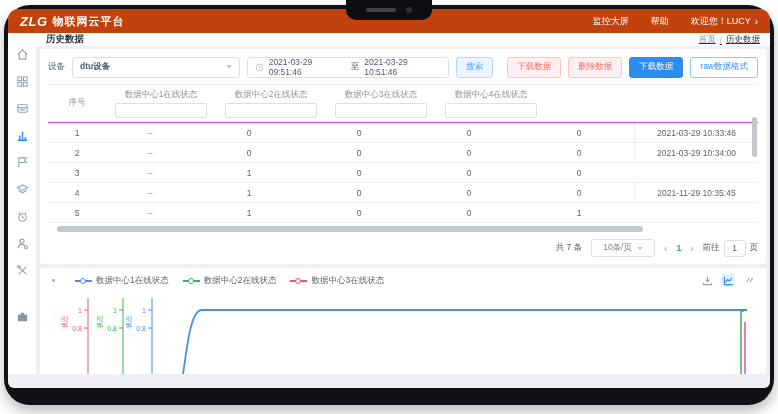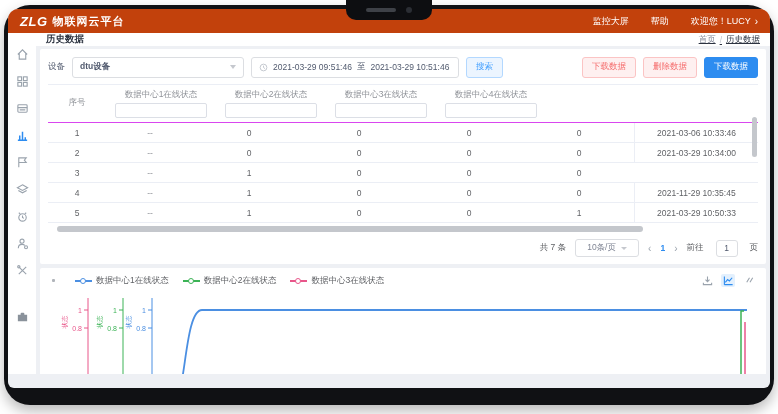--- a/index.html
+++ b/index.html
@@ -80,21 +80,21 @@
   .hscroll .thumb { position:absolute; left:1%; top:1px; width:83%; height:6px; border-radius:3px; background:#c4c7cc; }
   .vscroll { position:absolute; right:0; top:30px; bottom:12px; width:7px; }
   .vscroll .thumb { position:absolute; top:2px; left:1px; width:5px; height:38%; border-radius:3px; background:#c4c7cc; }
 
   
   .pager { height:24px; margin-top:3px; display:flex; align-items:center; justify-content:flex-end; gap:9px; font-size:8.5px; color:#606266; }
   .psize { width:64px; height:18px; border:1px solid #dcdee2; border-radius:3px; display:flex; align-items:center; justify-content:center; gap:5px; color:#808695; cursor:pointer; }
   .psize .sel-chev { width:0;height:0;border-left:3px solid transparent;border-right:3px solid transparent;border-top:3.5px solid #c5c8ce; }
   .parrow { color:#9aa3ad; cursor:pointer; font-size:10px; }
   .pnum { color:#2d8cf0; font-weight:bold; cursor:pointer; }
-  .goto { display:flex; align-items:center; gap:12px; }
+  .goto { display:flex; align-items:center; gap:4px; }
   .goto input { width:22px; height:17px; border:1px solid #dcdee2; border-radius:3px; text-align:center; font-size:8.5px; color:#515a6e; outline:none; }
 
   
   .card2 { margin-top:4px; height:200px; }
   .chart-head { padding:5px 8px; font-size:9px; color:#515a6e; border-bottom:1px solid #e8eaec; }
   .legend-row { display:flex; align-items:center; gap:14px; padding:6px 10px 2px 12px; font-size:8.5px; color:#606266; }
   .collapse-dot { width:3px; height:3px; background:#b0b4ba; border-radius:1px; margin-right:6px; cursor:pointer; }
   .legend-item { display:flex; align-items:center; gap:4px; cursor:pointer; }
   .lg-mark { position:relative; width:17px; height:7px; }
   .lg-mark .line { position:absolute; left:0; right:0; top:3px; height:1.5px; }
@@ -223,20 +223,21 @@
               </span>
               <span>2021-03-29 09:51:46</span>
               <span>至</span>
               <span>2021-03-29 10:51:46</span>
             </div>
             <div class="btn btn-search">搜索</div>
             <div class="spacer"></div>
             <div class="btn btn-danger">下载数据</div>
             <div class="btn btn-danger">删除数据</div>
             <div class="btn btn-primary">下载数据</div>
+            <div class="btn btn-outline">raw数据格式</div>
           </div>
 
           <div class="table">
             <div class="thead">
               <div class="th c-idx">
                   <span class="th-label">序号</span>
                 </div>
               <div class="th c-dc">
                 <span class="th-label">数据中心1在线状态</span>
                 <input class="col-filter" style="">
@@ -255,21 +256,21 @@
               </div>
             </div>
 
             <div class="trow">
               <div class="td c-idx">1</div>
               <div class="td c-raw raw-val">--</div>
               <div class="td c-dc">0</div>
               <div class="td c-dc">0</div>
               <div class="td c-dc">0</div>
               <div class="td c-dc">0</div>
-              <div class="td c-time">2021-03-06 10:33:46</div>
+              <div class="td c-time">2021-03-29 10:33:46</div>
             </div>
             <div class="trow">
               <div class="td c-idx">2</div>
               <div class="td c-raw raw-val">--</div>
               <div class="td c-dc">0</div>
               <div class="td c-dc">0</div>
               <div class="td c-dc">0</div>
               <div class="td c-dc">0</div>
               <div class="td c-time">2021-03-29 10:34:00</div>
             </div>
@@ -290,21 +291,20 @@
               <div class="td c-dc">0</div>
               <div class="td c-time">2021-11-29 10:35:45</div>
             </div>
             <div class="trow">
               <div class="td c-idx">5</div>
               <div class="td c-raw raw-val">--</div>
               <div class="td c-dc">1</div>
               <div class="td c-dc">0</div>
               <div class="td c-dc">0</div>
               <div class="td c-dc">1</div>
-              <div class="td c-time">2021-03-29 10:50:33</div>
             </div>
 
             <div class="hscroll">
                 <span class="thumb"></span>
               </div>
             <div class="vscroll">
                 <span class="thumb"></span>
               </div>
           </div>
 

